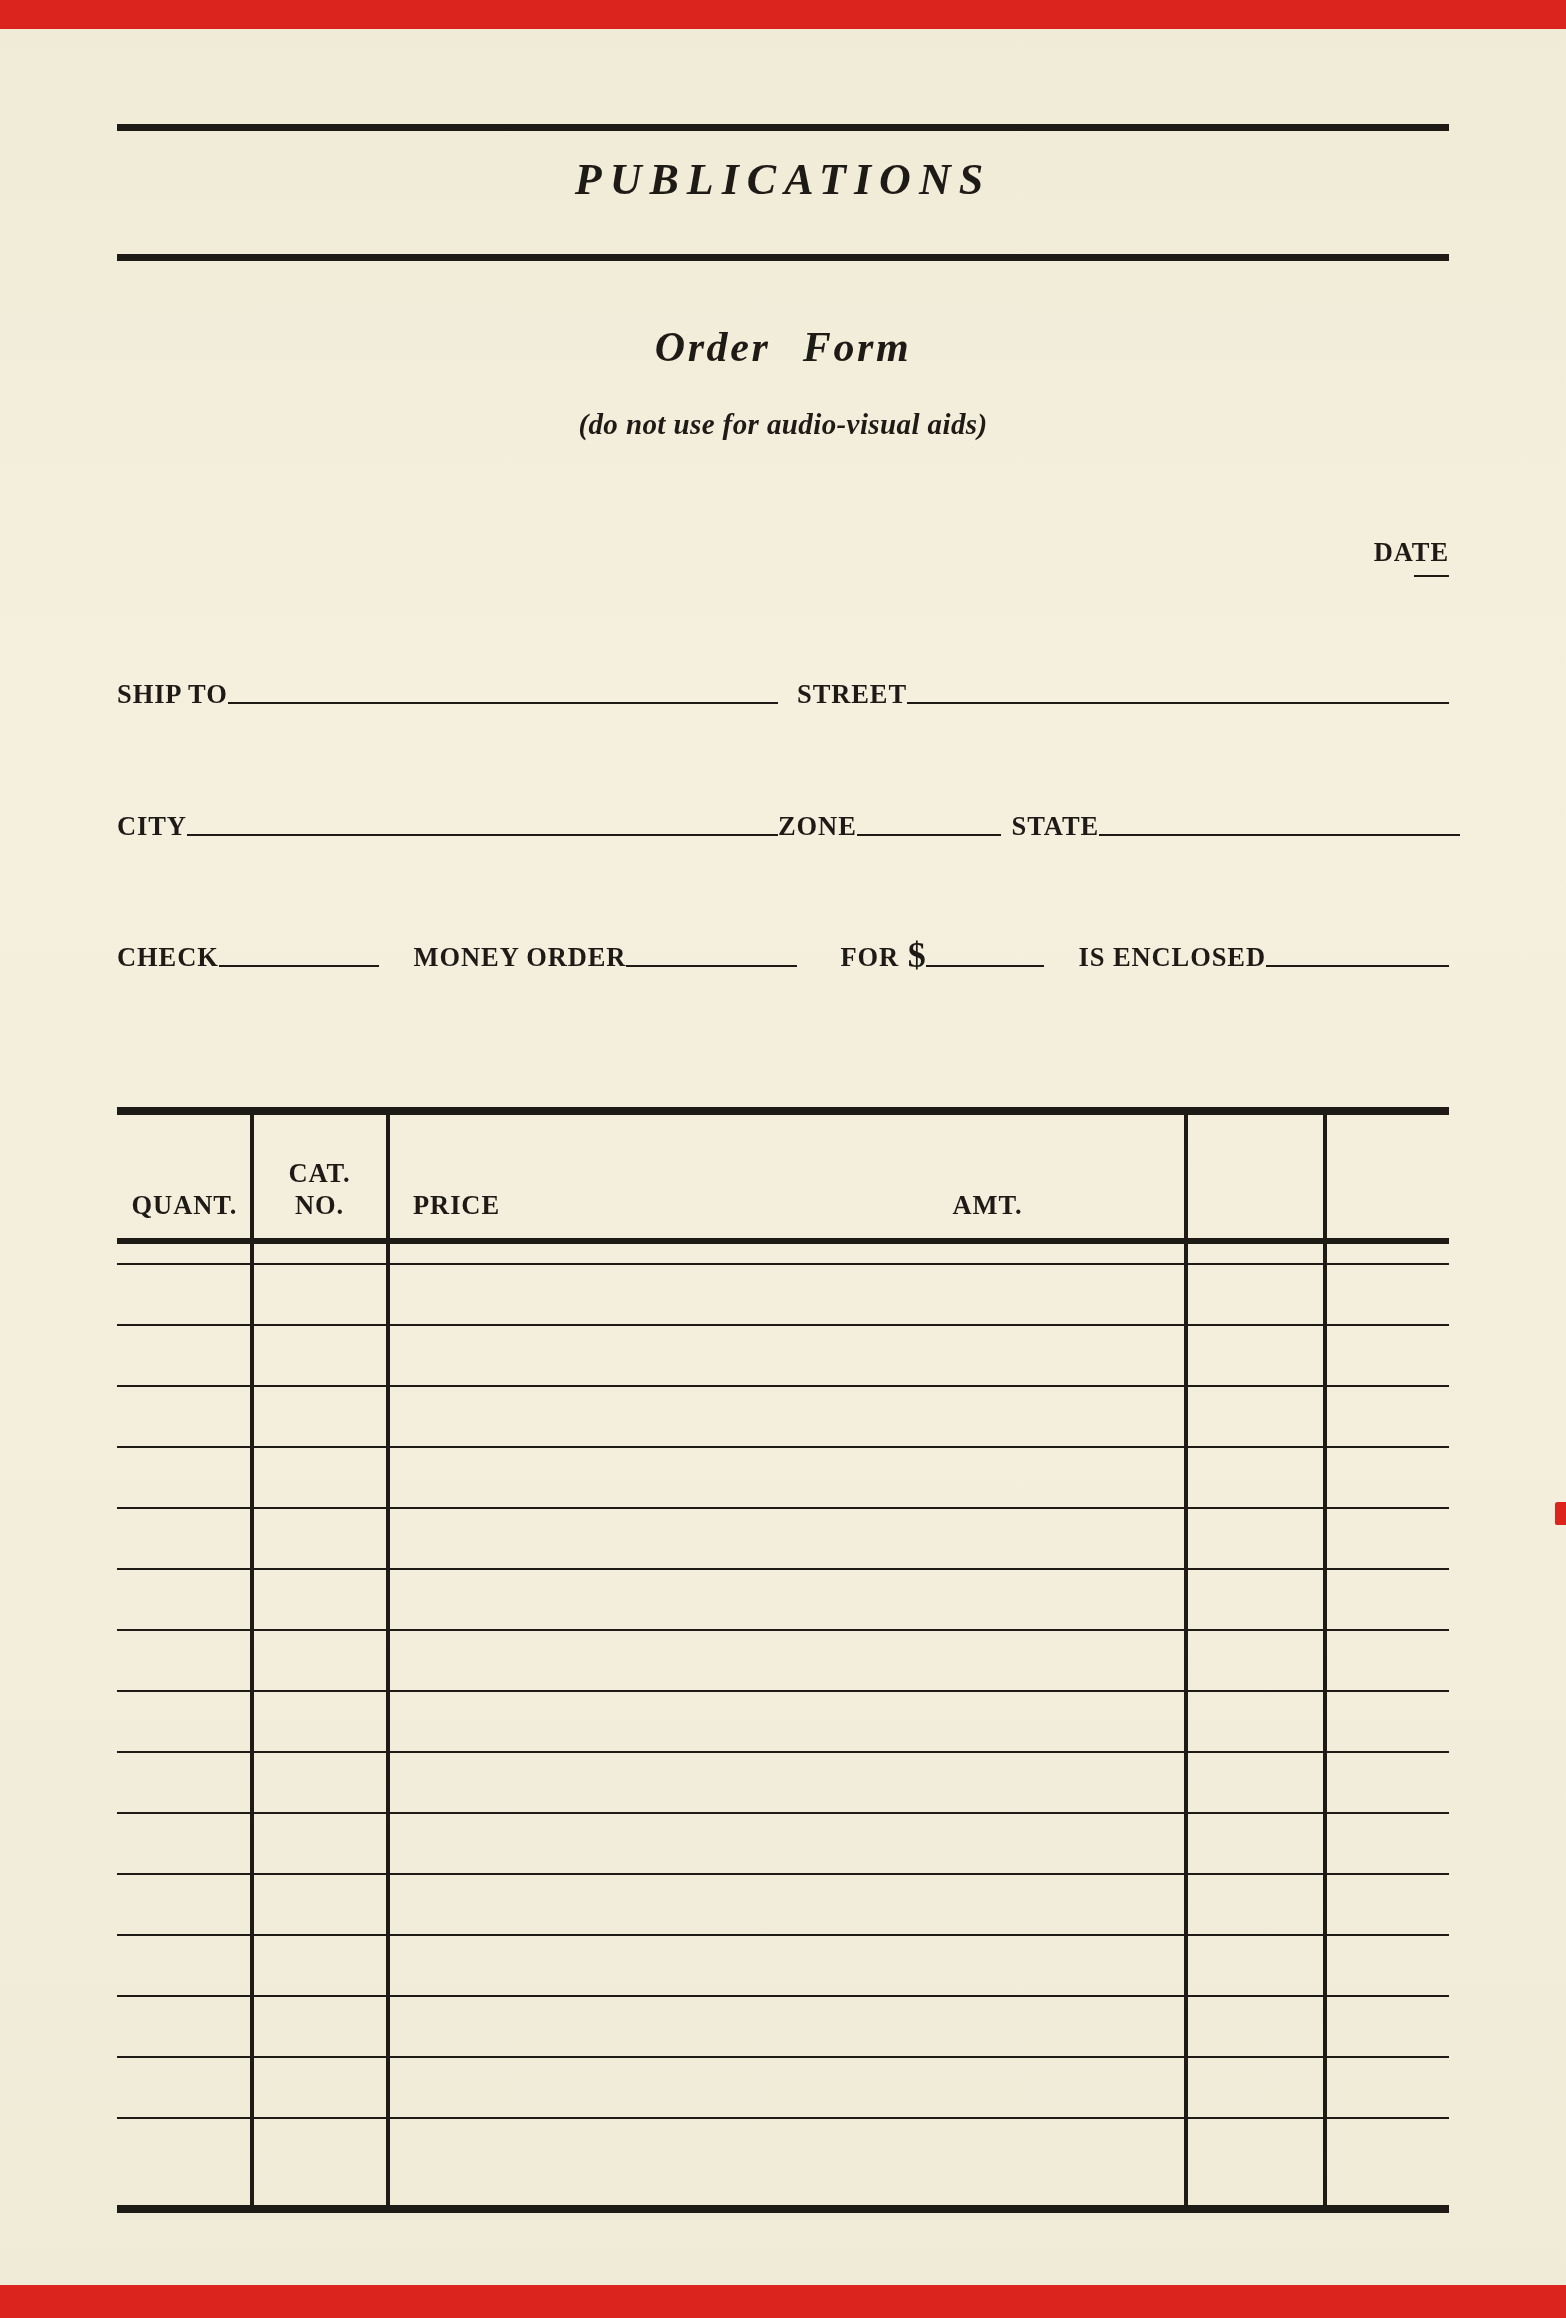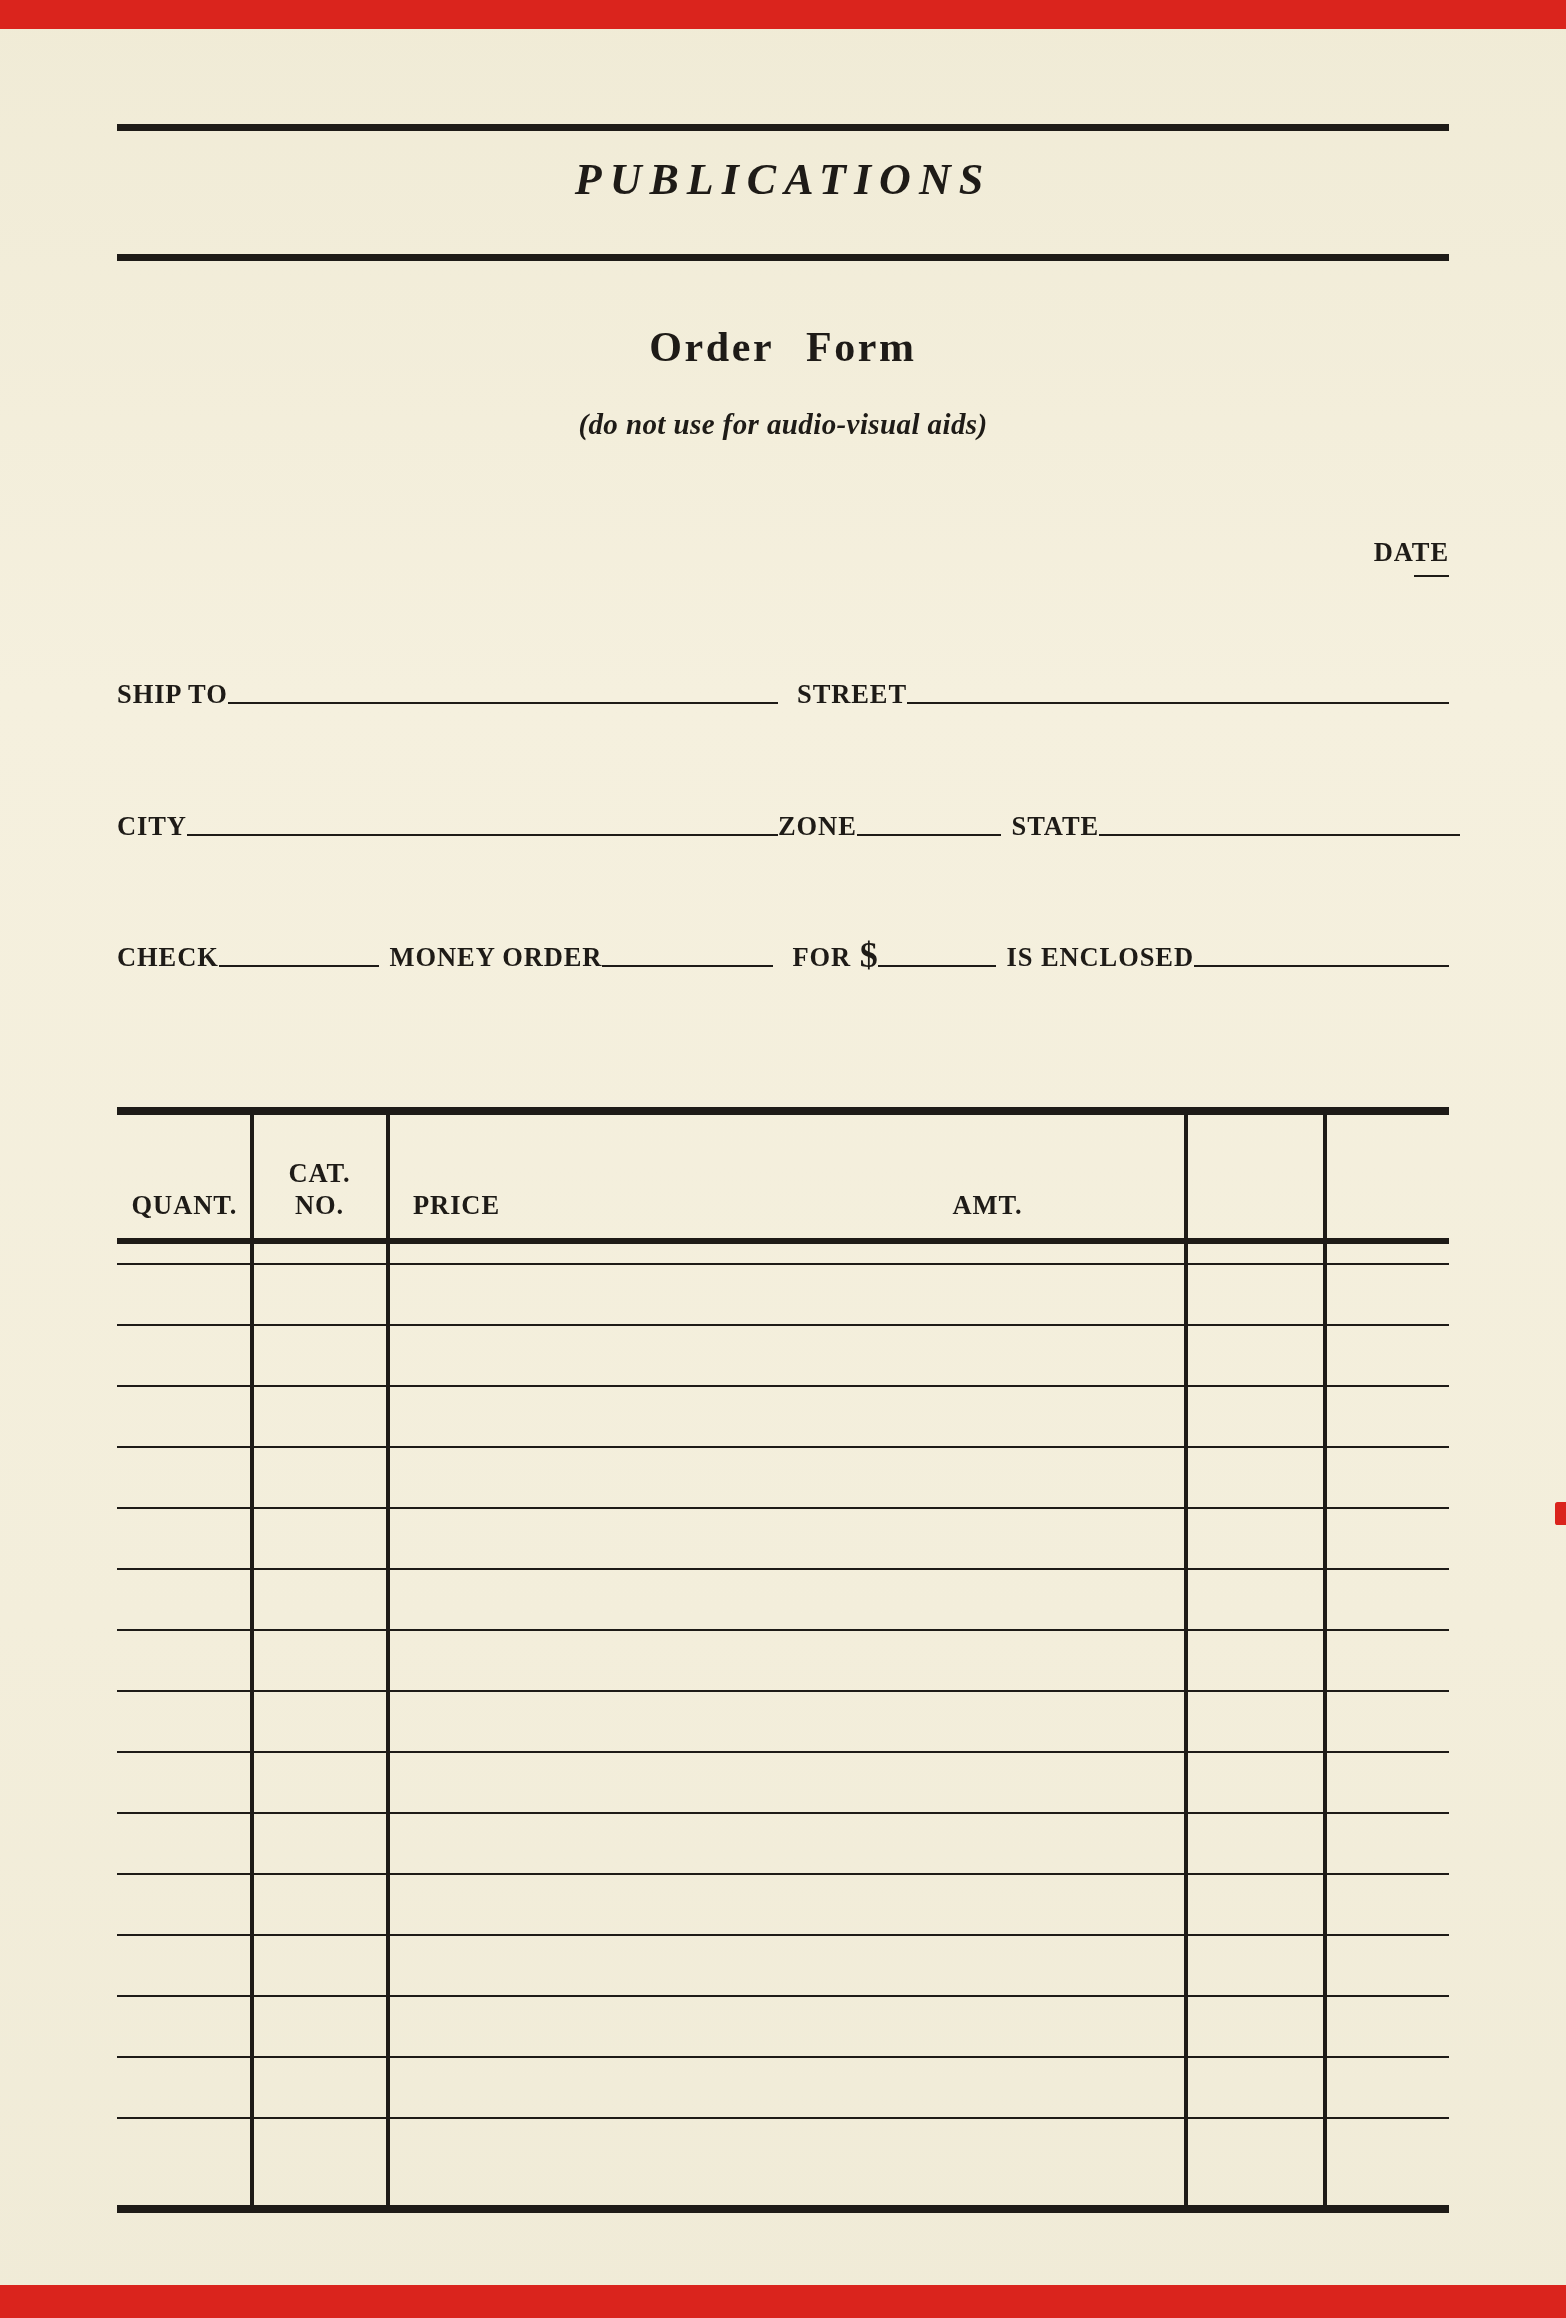--- a/index.html
+++ b/index.html
@@ -29,42 +29,42 @@
   .rule.r1{top:124px;}
   .rule.r2{top:254px;}
 
   .title{
     position:absolute;top:154px;left:0;right:0;
     text-align:center;font-size:44px;font-weight:bold;font-style:italic;
     letter-spacing:8px;
   }
   .subtitle{
     position:absolute;top:323px;left:0;right:0;
-    text-align:center;font-size:42px;font-weight:bold;
+    text-align:center;font-size:42px;font-weight:bold;font-style:italic;
     letter-spacing:2.6px;word-spacing:19.4px;
   }
   .note{
     position:absolute;top:408px;left:0;right:0;
     text-align:center;font-size:29px;font-weight:bold;font-style:italic;
     letter-spacing:0.4px;
   }
 
   
   .fline{position:absolute;display:flex;align-items:flex-end;height:41px;}
   .seg{display:flex;align-items:flex-end;}
   .fl-label{font-weight:bold;font-size:26.5px;line-height:1;white-space:nowrap;letter-spacing:0.9px;}
   .fl-line{flex:1;border-bottom:2.6px solid var(--ink);margin-bottom:2.6px;min-width:35px;}
   .dollar{font-weight:bold;font-size:36px;line-height:.8;margin-left:8.8px;}
   .pad-l{padding-left:10.6px;}
   .pad-l2{padding-left:19.4px;}
 
   .row-date{top:539px;left:784px;right:117px;flex-direction:column;}
   .row-ship{top:666px;left:117px;right:117px;gap:19px;}
   .row-city{top:798px;left:117px;right:106px;}
-  .row-check{top:929px;left:117px;right:117px;}
+  .row-check{top:929px;left:117px;right:117px;gap:24px;}
 
   
   .order-table{
     position:absolute;top:1107px;left:117px;width:1332px;height:1106px;
     border-top:8px solid var(--ink);
     border-bottom:8px solid var(--ink);
   }
   .vline{position:absolute;top:0;bottom:0;width:4.4px;background:var(--ink);}
   .v1{left:133px;} .v2{left:269px;} .v3{left:1067px;} .v4{left:1206px;}
 

